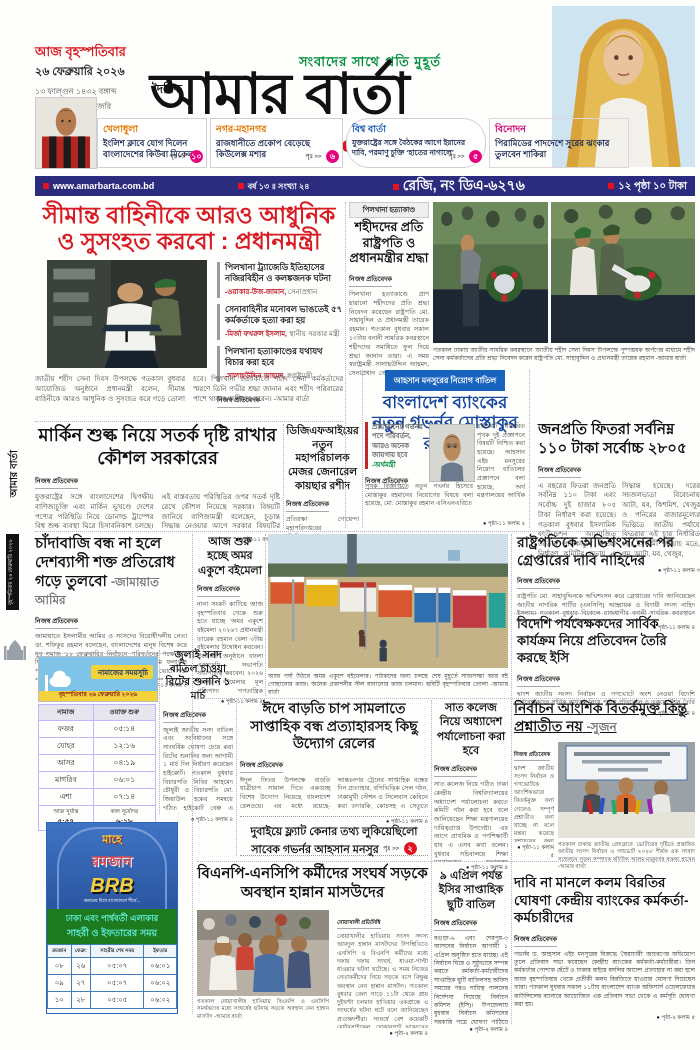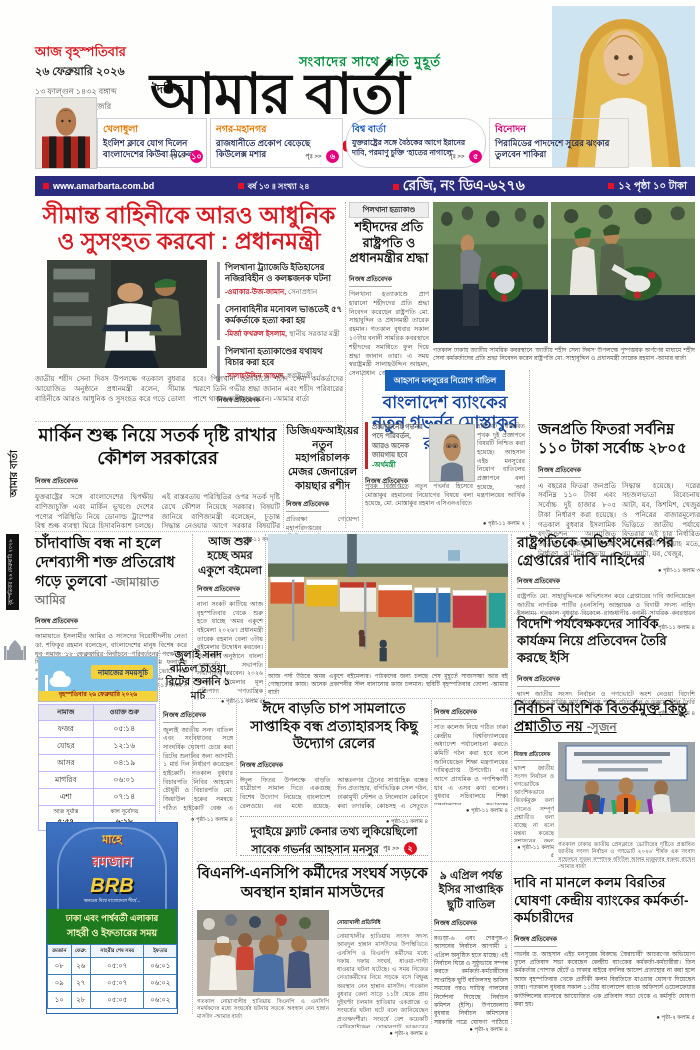--- a/index.html
+++ b/index.html
@@ -386,20 +386,21 @@
     <div class="body-txt" style="height:40px;column-count:2;column-gap:7px;font-size:6.2px;">ঈদুল ফিতর উপলক্ষে বাড়তি যাত্রীচাপ সামাল দিতে একগুচ্ছ বিশেষ উদ্যোগ নিয়েছে বাংলাদেশ রেলওয়ে। এর মধ্যে রয়েছে- আন্তঃনগর ট্রেনের সাপ্তাহিক বন্ধের দিন প্রত্যাহার, বগিভিত্তিক সেল গঠন, ঢাকামুখী স্টেশন ও সিলেবাস কেবিনে করা তদারকি, কোচসহ এ সেতুতে বিশেষ নিরাপত্তা, বিভিন্ন ট্রেন প্রস্তুত রাখা এবং ঈদের দিন বিশেষ ব্যবস্থাপনায় কিছু মেইল একমুখে ট্রেন চালানো। পাশাপাশি নির্দিষ্ট সময়ের জন্য কয়েকটিতে ও ঢাকামুখী ট্রেন ছাড়া অন্যত্র চলবে ঈদ স্পেশাল ট্রেন। গতকাল বুধবার এ সব তথ্য বিবরণীতে বলা হয়।</div>
     <div class="pref">● পৃষ্ঠা-১১ কলাম ৪</div>
   </div>
   <div class="abs ctr" style="left:240px;top:816px;width:188px;height:40px;border-top:1px dotted #999;border-bottom:1px dotted #999;padding-top:4px;box-sizing:border-box;">
     <span style="font-size:11px;font-weight:900;color:#111;line-height:1.3;">দুবাইয়ে ফ্ল্যাট কেনার তথ্য লুকিয়েছিলো সাবেক গভর্নর আহসান মনসুর</span>
     <span class="plabel">পৃঃ &gt;&gt;</span>
     <span class="badge" style="background:#e01020;">২</span>
   </div>
 
   <div class="abs" style="left:434px;top:700px;width:74px;height:158px;">
+    <div class="ctr" style="font-size:11px;font-weight:900;color:#111;line-height:1.3;">সাত কলেজ নিয়ে অধ্যাদেশ পর্যালোচনা করা হবে</div>
     <div class="byline">নিজস্ব প্রতিবেদক</div>
     <div class="body-txt" style="height:82px;font-size:6.2px;">সাত কলেজ নিয়ে গঠিত ঢাকা কেন্দ্রীয় বিশ্ববিদ্যালয়ের অধ্যাদেশ পর্যালোচনা করতে কমিটি গঠন করা হবে বলে জানিয়েছেন শিক্ষা মন্ত্রণালয়ের দায়িত্বপ্রাপ্ত উপদেষ্টা। এর আগে প্রাথমিক ও গণশিক্ষার্থী যাব এ এসব কথা বলেন। বুধবার সচিবালয়ে শিক্ষা মন্ত্রণালয়ের সভাকক্ষে অধ্যাদেশ প্রণয়ন কমিটির সঙ্গে বৈঠক শেষে সাংবাদিকদের প্রশ্নের জবাবে শিক্ষামন্ত্রী এ তথ্য জানান।</div>
     <div class="pref">● পৃষ্ঠা-১১ কলাম ৪</div>
   </div>
 
   <div class="abs" style="left:514px;top:700px;width:181px;height:168px;">
     <div style="font-size:14px;font-weight:900;color:#111;line-height:1.25;text-decoration:underline;">
       <span>নির্বাচন আংশিক বিতর্কমুক্ত কিন্তু প্রশ্নাতীত নয়</span>
       <span style="color:#777;font-size:12px;">-সুজন</span>
     </div>
@@ -437,21 +438,21 @@
   </div>
 
   <div class="abs" style="left:46px;top:822px;width:132px;height:192px;border:1px solid #2f62b5;box-sizing:border-box;">
     <div style="position:relative;height:86px;background:linear-gradient(#3f74c4,#2a55a0);overflow:hidden;">
       <div style="position:absolute;left:10px;top:4px;right:10px;bottom:0;border:2px solid #8fb0e0;border-bottom:none;border-radius:40px 40px 0 0;opacity:.7;"></div>
       <div class="ctr" style="position:relative;margin-top:8px;font-size:11px;font-weight:900;color:#f5d03c;text-shadow:1px 1px 0 #a01818;">মাহে</div>
       <div class="ctr" style="position:relative;font-size:14px;font-weight:900;color:#e84848;text-shadow:1px 1px 0 #fff;">রমজান</div>
       <div class="ctr" style="position:relative;font-size:20px;font-weight:900;font-style:italic;color:#f5d03c;text-shadow:1.5px 1.5px 0 #111;">BRB</div>
       <div class="ctr" style="position:relative;font-size:4.5px;color:#fff;margin-top:1px;">অন্যতম বিশ্বে বাংলাদেশে শীর্ষে...</div>
     </div>
-    <div class="ctr" style="background:#1e7a1e;color:#fef9c3;padding:3px 0;">
+    <div class="ctr" style="background:#1e7a1e;color:#5eead4;padding:3px 0;">
       <div style="font-size:8.5px;font-weight:bold;">ঢাকা এবং পার্শ্ববর্তী এলাকার</div>
       <div style="font-size:9.5px;font-weight:900;">সাহরী ও ইফতারের সময়</div>
     </div>
     <table class="brbt">
       <tbody>
           <tr>
             <th>রমজান</th>
             <th>ফেব্রু:</th>
             <th>সাহরীর শেষ সময়</th>
             <th>ইফতার</th>

